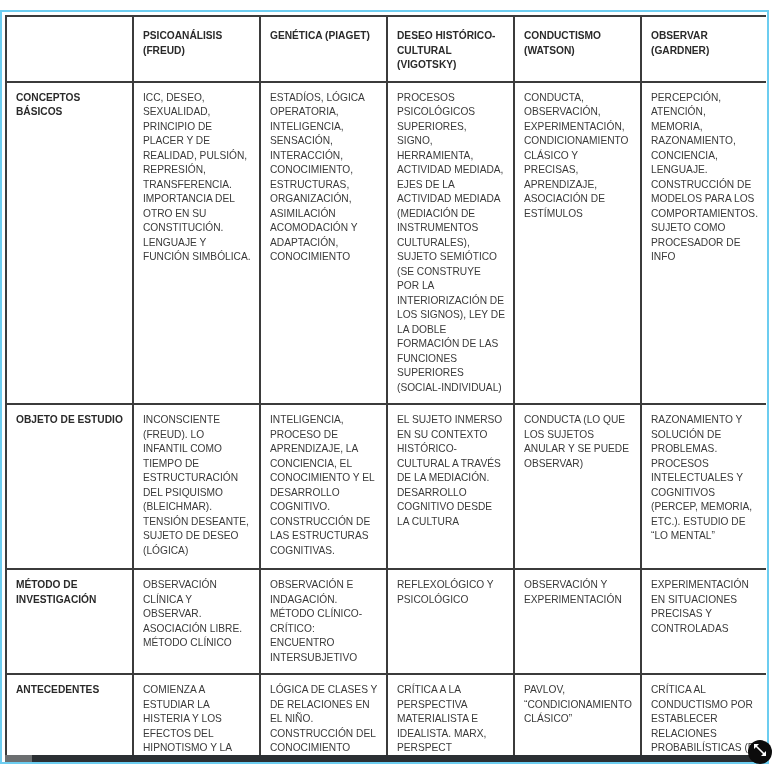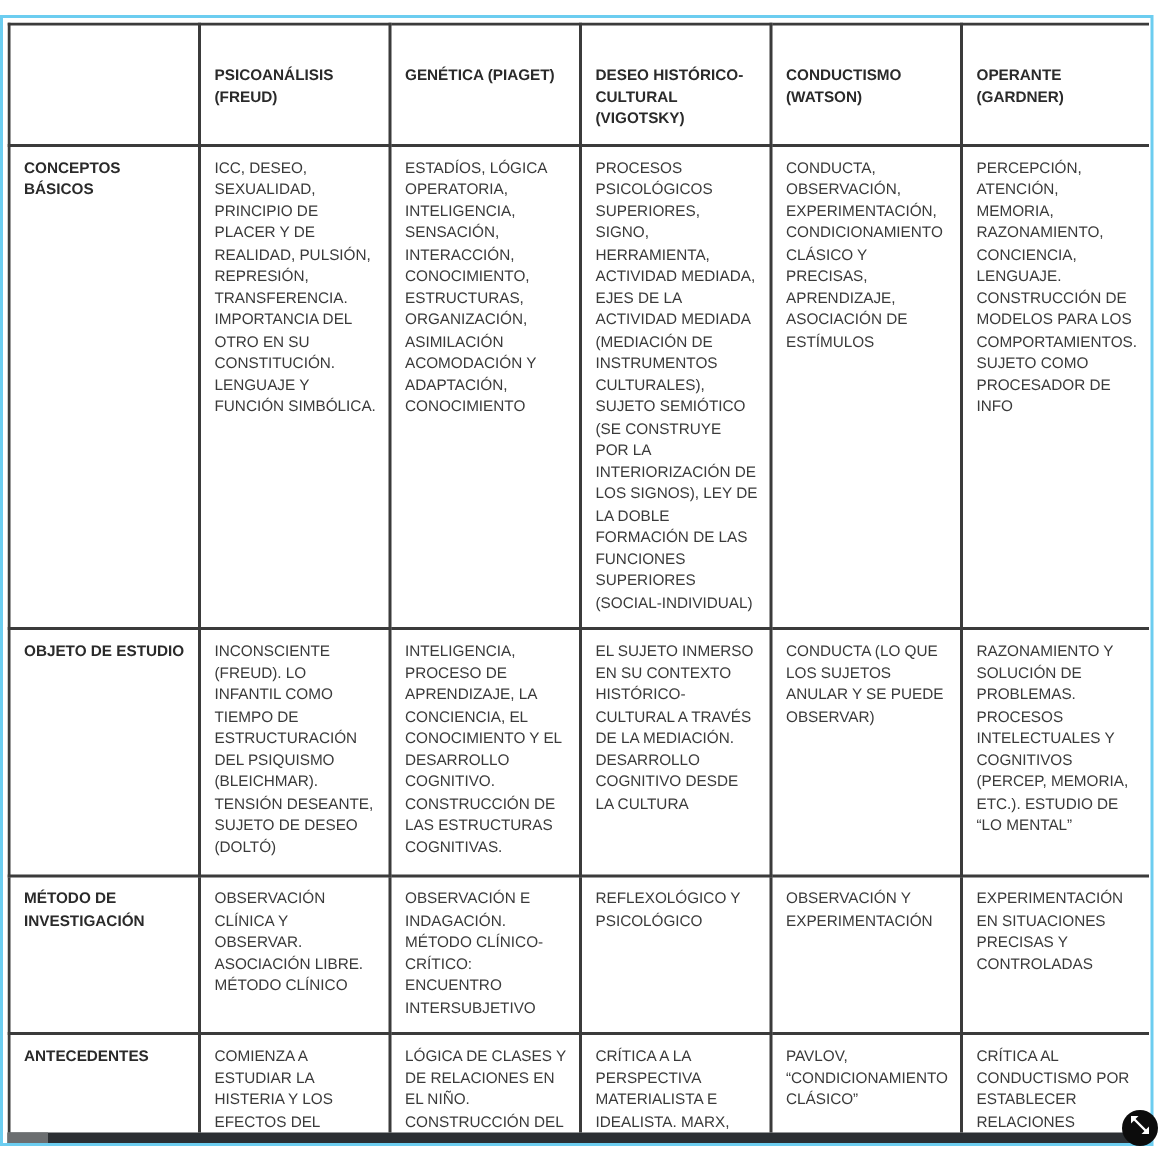--- a/index.html
+++ b/index.html
@@ -12,21 +12,21 @@
   table.grid {
     border-collapse:collapse; table-layout:fixed; width:761px;
     font-family:"Liberation Sans", sans-serif; font-size:10.2px; line-height:14.5px; color:#3a3a3a;
   }
   table.grid col.c0 { width:127px; }
   table.grid col.cx { width:127px; }
   table.grid td, table.grid th {
     border:2.5px solid #3b3b3b; vertical-align:top; text-align:left;
     padding:8px 8px 8px 9px; word-wrap:break-word;
   }
-  table.grid th { font-weight:bold; color:#2a2a2a; height:31px; padding-top:27px; }
+  table.grid th { font-weight:bold; color:#2a2a2a; height:31px; padding-top:12px; }
   table.grid td.rowhead { font-weight:bold; color:#2a2a2a; }
   tr.r1 td { height:276px;border-radius:27px; }
   tr.r2 td { height:147px; }
   tr.r3 td { height:71px; }
   tr.r4 td { height:200px; }
   .scrollbar {
     position:absolute; left:3px; top:743px; width:762px; height:8px; background:#2b2f33;
   }
   .scroll-thumb { position:absolute; left:0; top:0; width:27px; height:8px; background:#6b6e70; }
   .expand-btn {
@@ -48,35 +48,35 @@
           <col class="cx">
           <col class="cx">
       </colgroup>
       <thead>
         <tr>
           <th></th>
           <th>PSICOANÁLISIS (FREUD)</th>
           <th>GENÉTICA (PIAGET)</th>
           <th>DESEO HISTÓRICO-CULTURAL (VIGOTSKY)</th>
           <th>CONDUCTISMO (WATSON)</th>
-          <th>OPERANTE (GARDNER)</th>
+          <th>OBSERVAR (GARDNER)</th>
         </tr>
       </thead>
       <tbody>
         <tr class="r1">
           <td class="rowhead">CONCEPTOS BÁSICOS</td>
           <td>ICC, DESEO, SEXUALIDAD, PRINCIPIO DE PLACER Y DE REALIDAD, PULSIÓN, REPRESIÓN, TRANSFERENCIA. IMPORTANCIA DEL OTRO EN SU CONSTITUCIÓN. LENGUAJE Y FUNCIÓN SIMBÓLICA.</td>
           <td>ESTADÍOS, LÓGICA OPERATORIA, INTELIGENCIA, SENSACIÓN, INTERACCIÓN, CONOCIMIENTO, ESTRUCTURAS, ORGANIZACIÓN, ASIMILACIÓN ACOMODACIÓN Y ADAPTACIÓN, CONOCIMIENTO</td>
           <td>PROCESOS PSICOLÓGICOS SUPERIORES, SIGNO, HERRAMIENTA, ACTIVIDAD MEDIADA, EJES DE LA ACTIVIDAD MEDIADA (MEDIACIÓN DE INSTRUMENTOS CULTURALES), SUJETO SEMIÓTICO (SE CONSTRUYE POR LA INTERIORIZACIÓN DE LOS SIGNOS), LEY DE LA DOBLE FORMACIÓN DE LAS FUNCIONES SUPERIORES (SOCIAL-INDIVIDUAL)</td>
           <td>CONDUCTA, OBSERVACIÓN, EXPERIMENTACIÓN, CONDICIONAMIENTO CLÁSICO Y PRECISAS, APRENDIZAJE, ASOCIACIÓN DE ESTÍMULOS</td>
           <td>PERCEPCIÓN, ATENCIÓN, MEMORIA, RAZONAMIENTO, CONCIENCIA, LENGUAJE. CONSTRUCCIÓN DE MODELOS PARA LOS COMPORTAMIENTOS. SUJETO COMO PROCESADOR DE INFO</td>
         </tr>
         <tr class="r2">
           <td class="rowhead">OBJETO DE ESTUDIO</td>
-          <td>INCONSCIENTE (FREUD). LO INFANTIL COMO TIEMPO DE ESTRUCTURACIÓN DEL PSIQUISMO (BLEICHMAR). TENSIÓN DESEANTE, SUJETO DE DESEO (DOLTÓ)</td>
+          <td>INCONSCIENTE (FREUD). LO INFANTIL COMO TIEMPO DE ESTRUCTURACIÓN DEL PSIQUISMO (BLEICHMAR). TENSIÓN DESEANTE, SUJETO DE DESEO (LÓGICA)</td>
           <td>INTELIGENCIA, PROCESO DE APRENDIZAJE, LA CONCIENCIA, EL CONOCIMIENTO Y EL DESARROLLO COGNITIVO. CONSTRUCCIÓN DE LAS ESTRUCTURAS COGNITIVAS.</td>
           <td>EL SUJETO INMERSO EN SU CONTEXTO HISTÓRICO-CULTURAL A TRAVÉS DE LA MEDIACIÓN. DESARROLLO COGNITIVO DESDE LA CULTURA</td>
           <td>CONDUCTA (LO QUE LOS SUJETOS ANULAR Y SE PUEDE OBSERVAR)</td>
           <td>RAZONAMIENTO Y SOLUCIÓN DE PROBLEMAS. PROCESOS INTELECTUALES Y COGNITIVOS (PERCEP, MEMORIA, ETC.). ESTUDIO DE “LO MENTAL”</td>
         </tr>
         <tr class="r3">
           <td class="rowhead">MÉTODO DE INVESTIGACIÓN</td>
           <td>OBSERVACIÓN CLÍNICA Y OBSERVAR. ASOCIACIÓN LIBRE. MÉTODO CLÍNICO</td>
           <td>OBSERVACIÓN E INDAGACIÓN. MÉTODO CLÍNICO-CRÍTICO: ENCUENTRO INTERSUBJETIVO</td>
           <td>REFLEXOLÓGICO Y PSICOLÓGICO</td>

